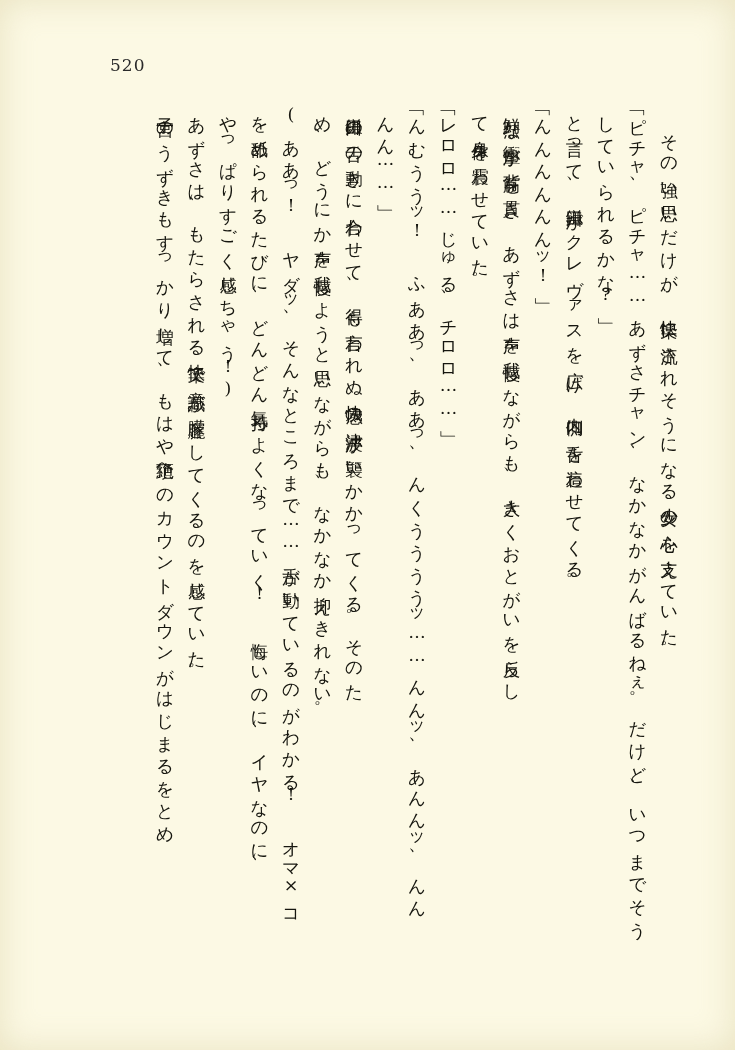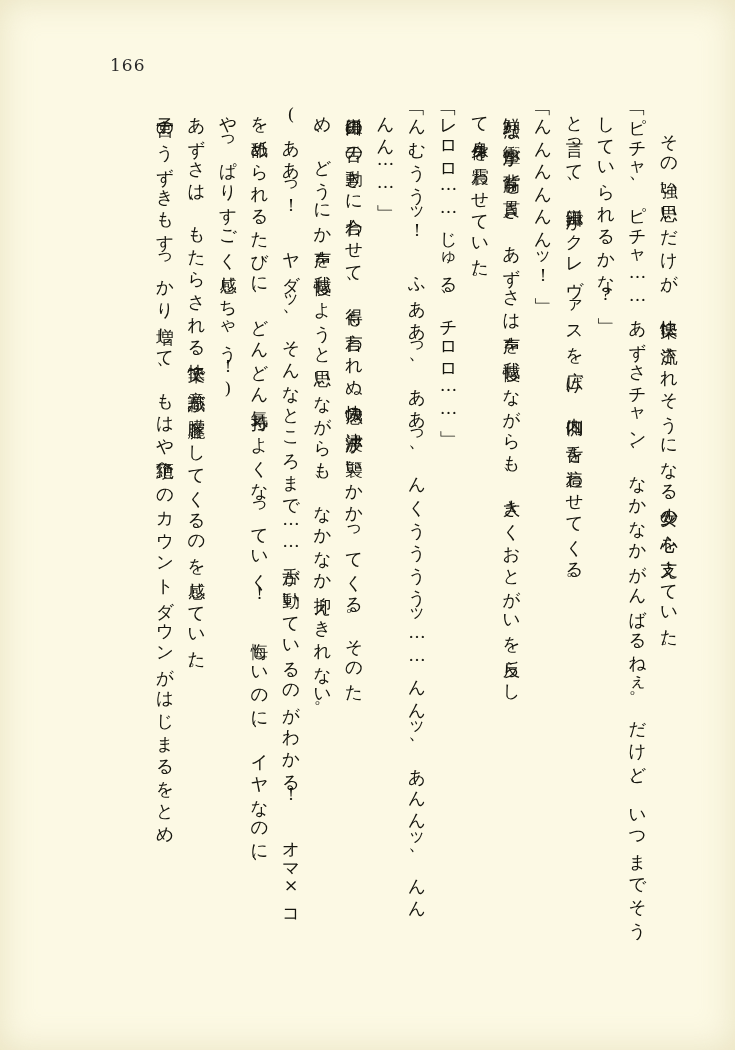--- a/index.html
+++ b/index.html
@@ -66,21 +66,21 @@
   .vline.indent {
     padding-top: 18px;
     box-sizing: border-box;
   }
 </style>
 </head>
 <body>
 
 <div class="page">
 
-  <div class="page-number">166</div>
+  <div class="page-number">520</div>
 
   <div class="text-block" id="text-block">
       <div class="vline indent">その強い思いだけが、快楽に流されそうになる少女の心を支えていた。</div>
       <div class="vline">「ピチャ、ピチャ……あずさチャン、なかなかがんばるねぇ。だけど、いつまでそう</div>
       <div class="vline">していられるかな?」</div>
       <div class="vline">と言って、鎌田がクレヴァスを広げ、内側に舌を這わせてくる。</div>
       <div class="vline">「んんんんんんッ!」</div>
       <div class="vline">鮮烈な衝撃が背筋を貫き、あずさは声を我慢しながらも、大きくおとがいを反らし</div>
       <div class="vline">て身体を震わせていた。</div>
       <div class="vline">「レロロ……じゅる、チロロ……」</div>

